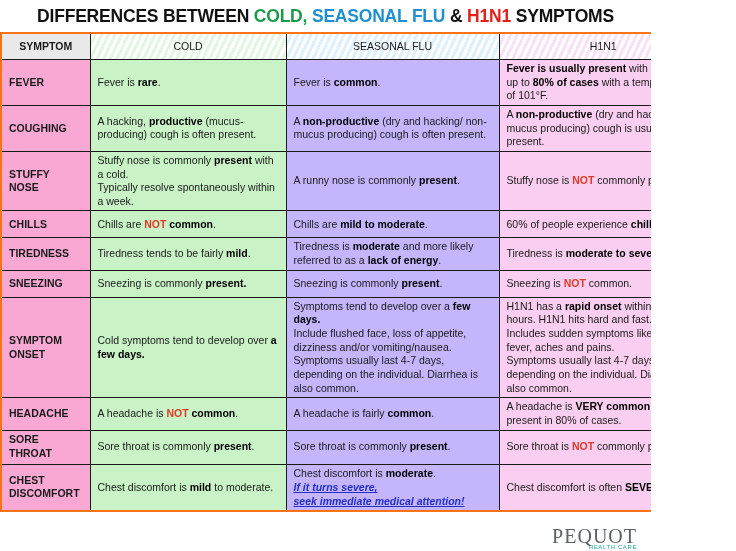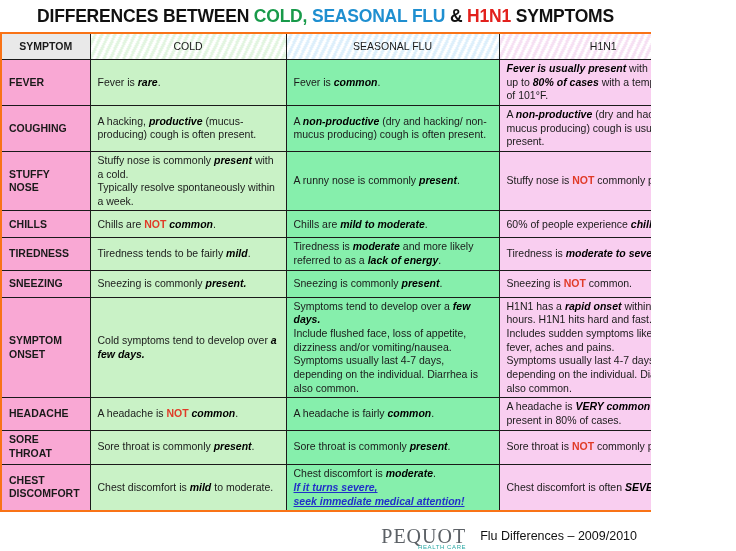--- a/index.html
+++ b/index.html
@@ -22,24 +22,24 @@
   tr.hdr th { text-align:center; padding:2px 4px; height:21px; }
   th.sym-h { background:#e9e9e9; font-size:11px; font-weight:bold; }
   th.col-h { font-size:15px; font-weight:normal; }
   th.cold-h { background:repeating-linear-gradient(115deg,#ffffff 0px,#ffffff 3px,#e2f5e0 3px,#e2f5e0 6px); }
   th.seas-h { background:repeating-linear-gradient(115deg,#ffffff 0px,#ffffff 3px,#ddeffb 3px,#ddeffb 6px); }
   th.h1n1-h { background:repeating-linear-gradient(115deg,#ffffff 0px,#ffffff 3px,#f6e0f3 3px,#f6e0f3 6px); }
 
   
   th.sym { background:#f9a8d4; font-weight:bold; font-size:10.5px; text-align:center; }
   td.c-cold { background:#c9f2c6; }
-  td.c-seas { background:#86efac; }
+  td.c-seas { background:#c4b5fd; }
   td.c-h1n1 { background:#f9cef0; }
 
-  .b { font-weight:bold; color:#000;font-style:italic; }
+  .b { font-weight:bold; color:#000; }
   .r { font-weight:bold; color:#e03b28; }
   .alert {
     display:block; text-align:left;
     color:#2230c8; font-weight:bold; font-style:italic; text-decoration:underline;
     white-space:pre-line; margin-top:1px;
   }
 
   .footer { position:absolute; right:14px; bottom:1px; display:flex; align-items:center; gap:14px;margin-left:44px; }
   .logo { text-align:center; line-height:1; }
   .logo-name { font-family:"Liberation Serif", serif; font-size:20px; color:#5c6166; letter-spacing:1px; }
@@ -140,16 +140,15 @@
           <td class="c-h1n1"><span>Chest discomfort is often </span><span class="b">SEVERE</span><span>.</span></td>
         </tr>
       </tbody>
   </table>
 
   <div class="footer">
     <div class="logo">
       <div class="logo-name">PEQUOT</div>
       <div class="logo-sub">HEALTH CARE</div>
     </div>
-    <div class="caption">Flu Differences – 2009/2010</div>
   </div>
 
 </div>
 
 </body></html>

